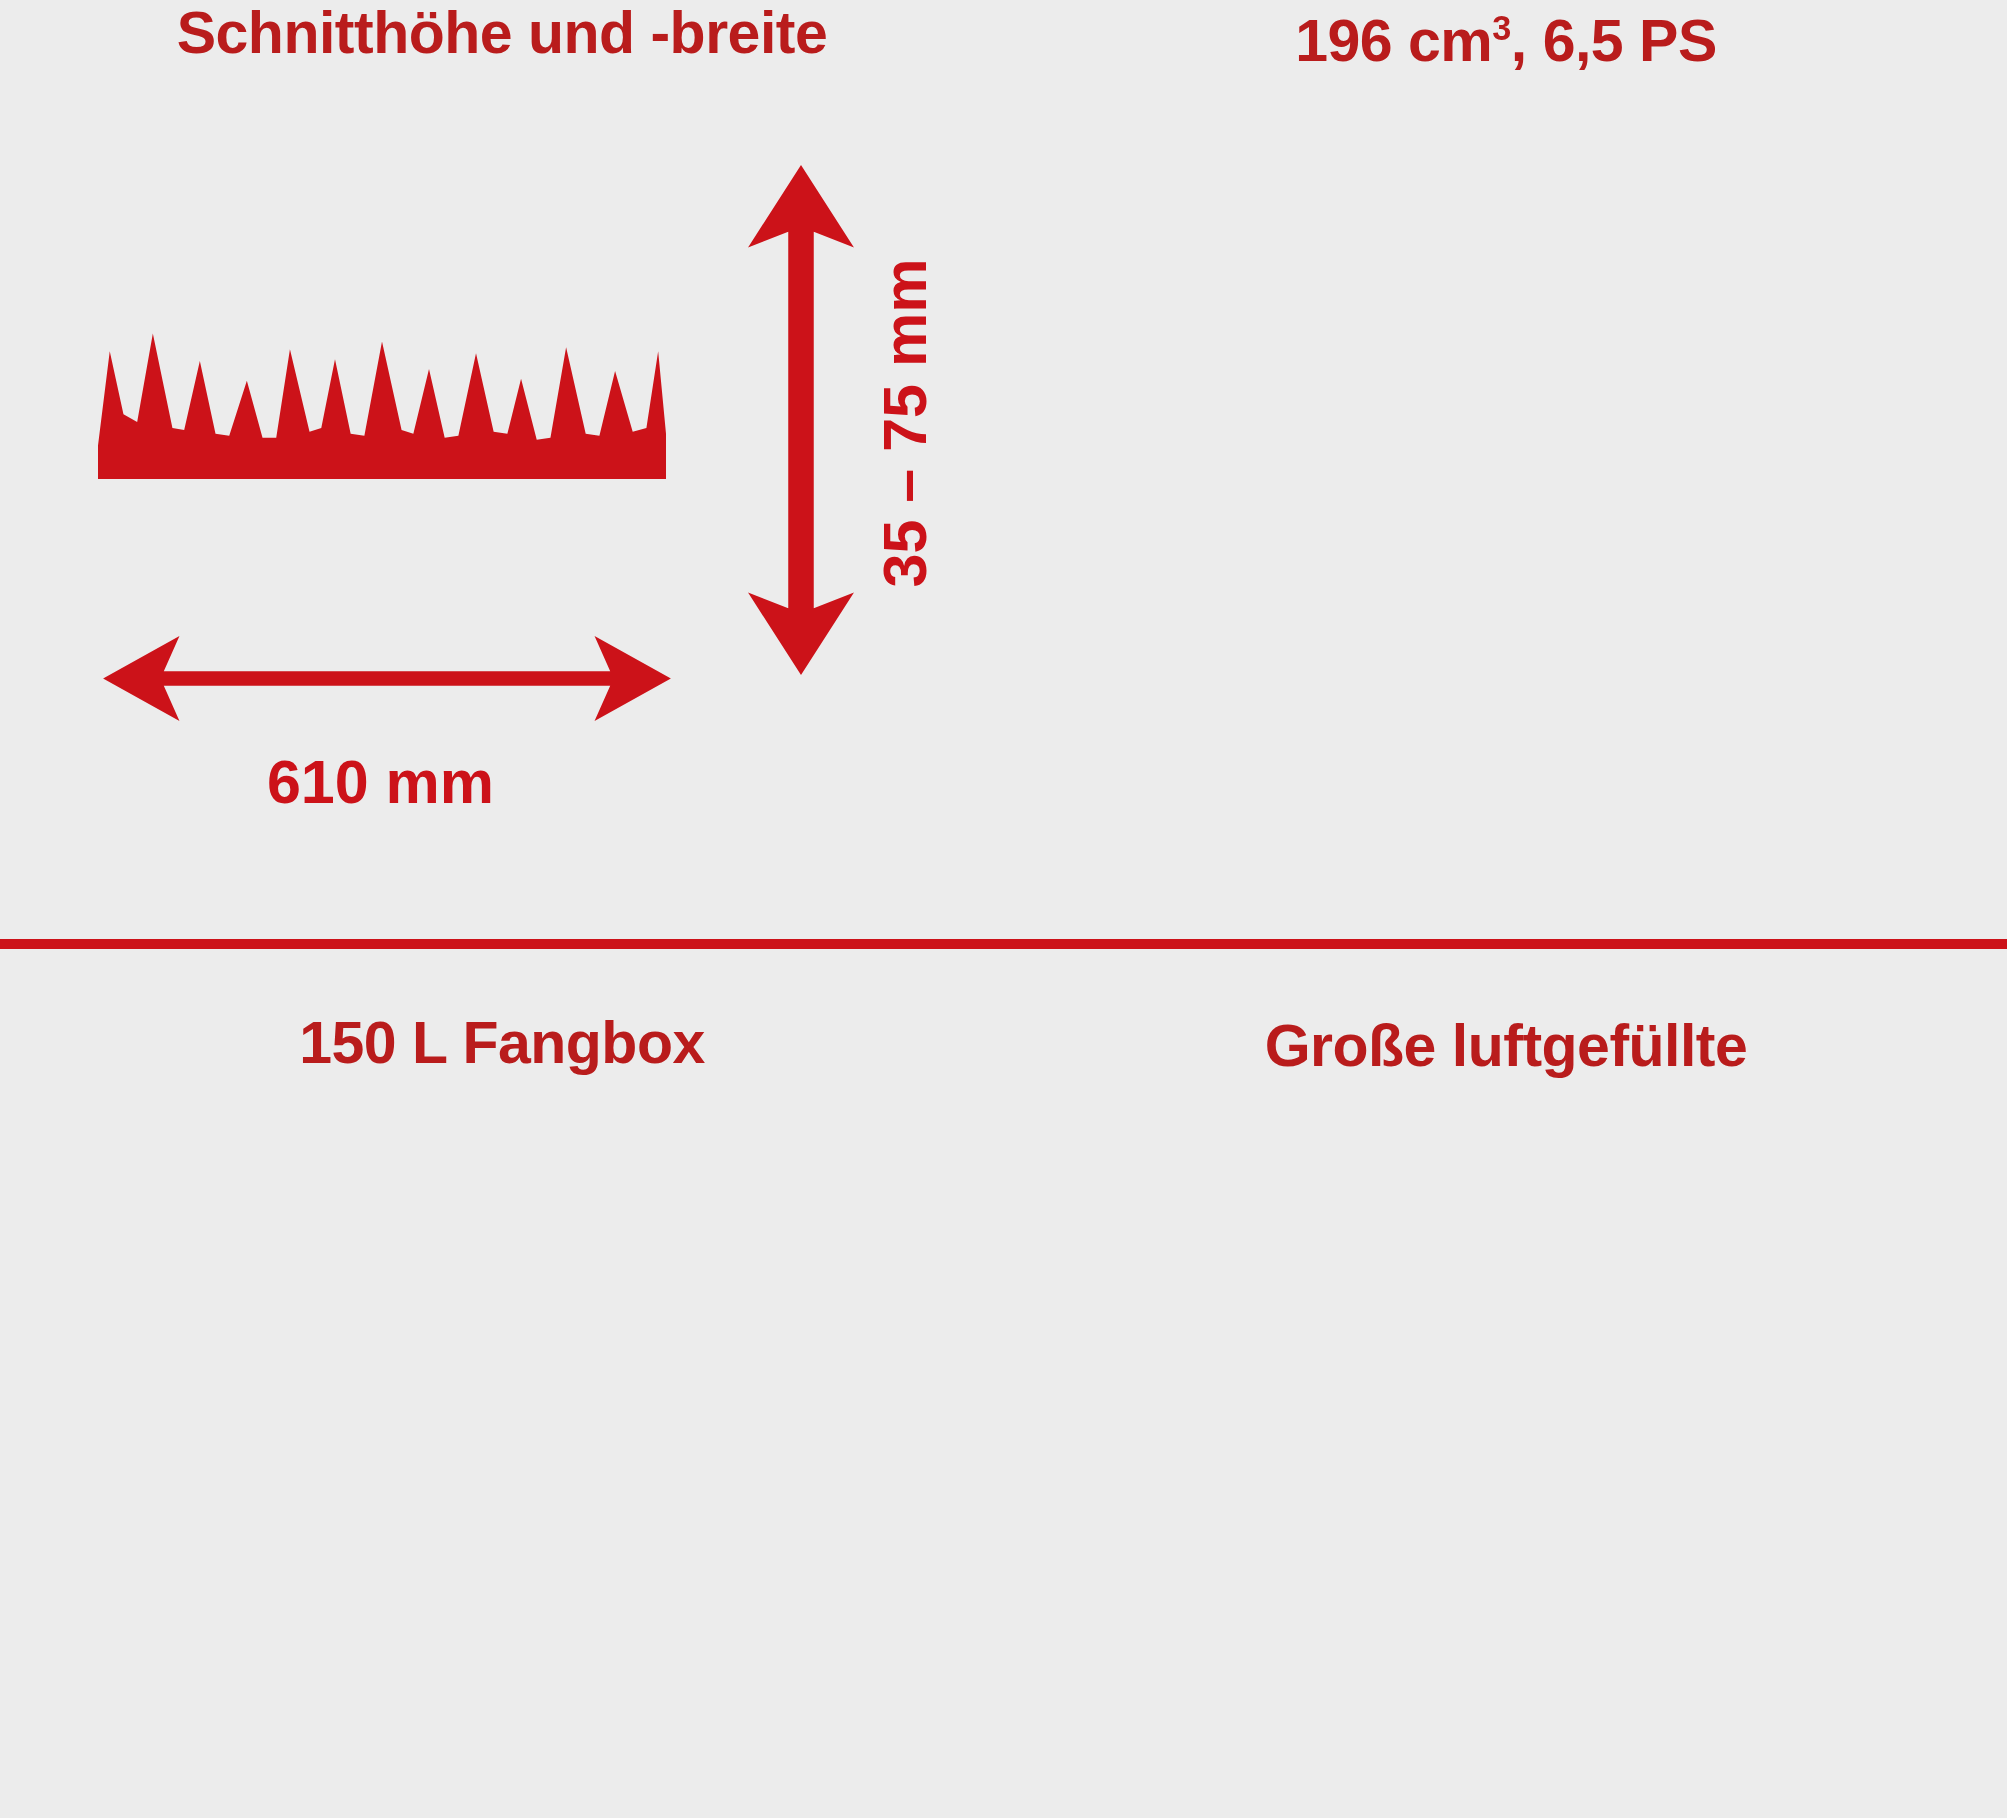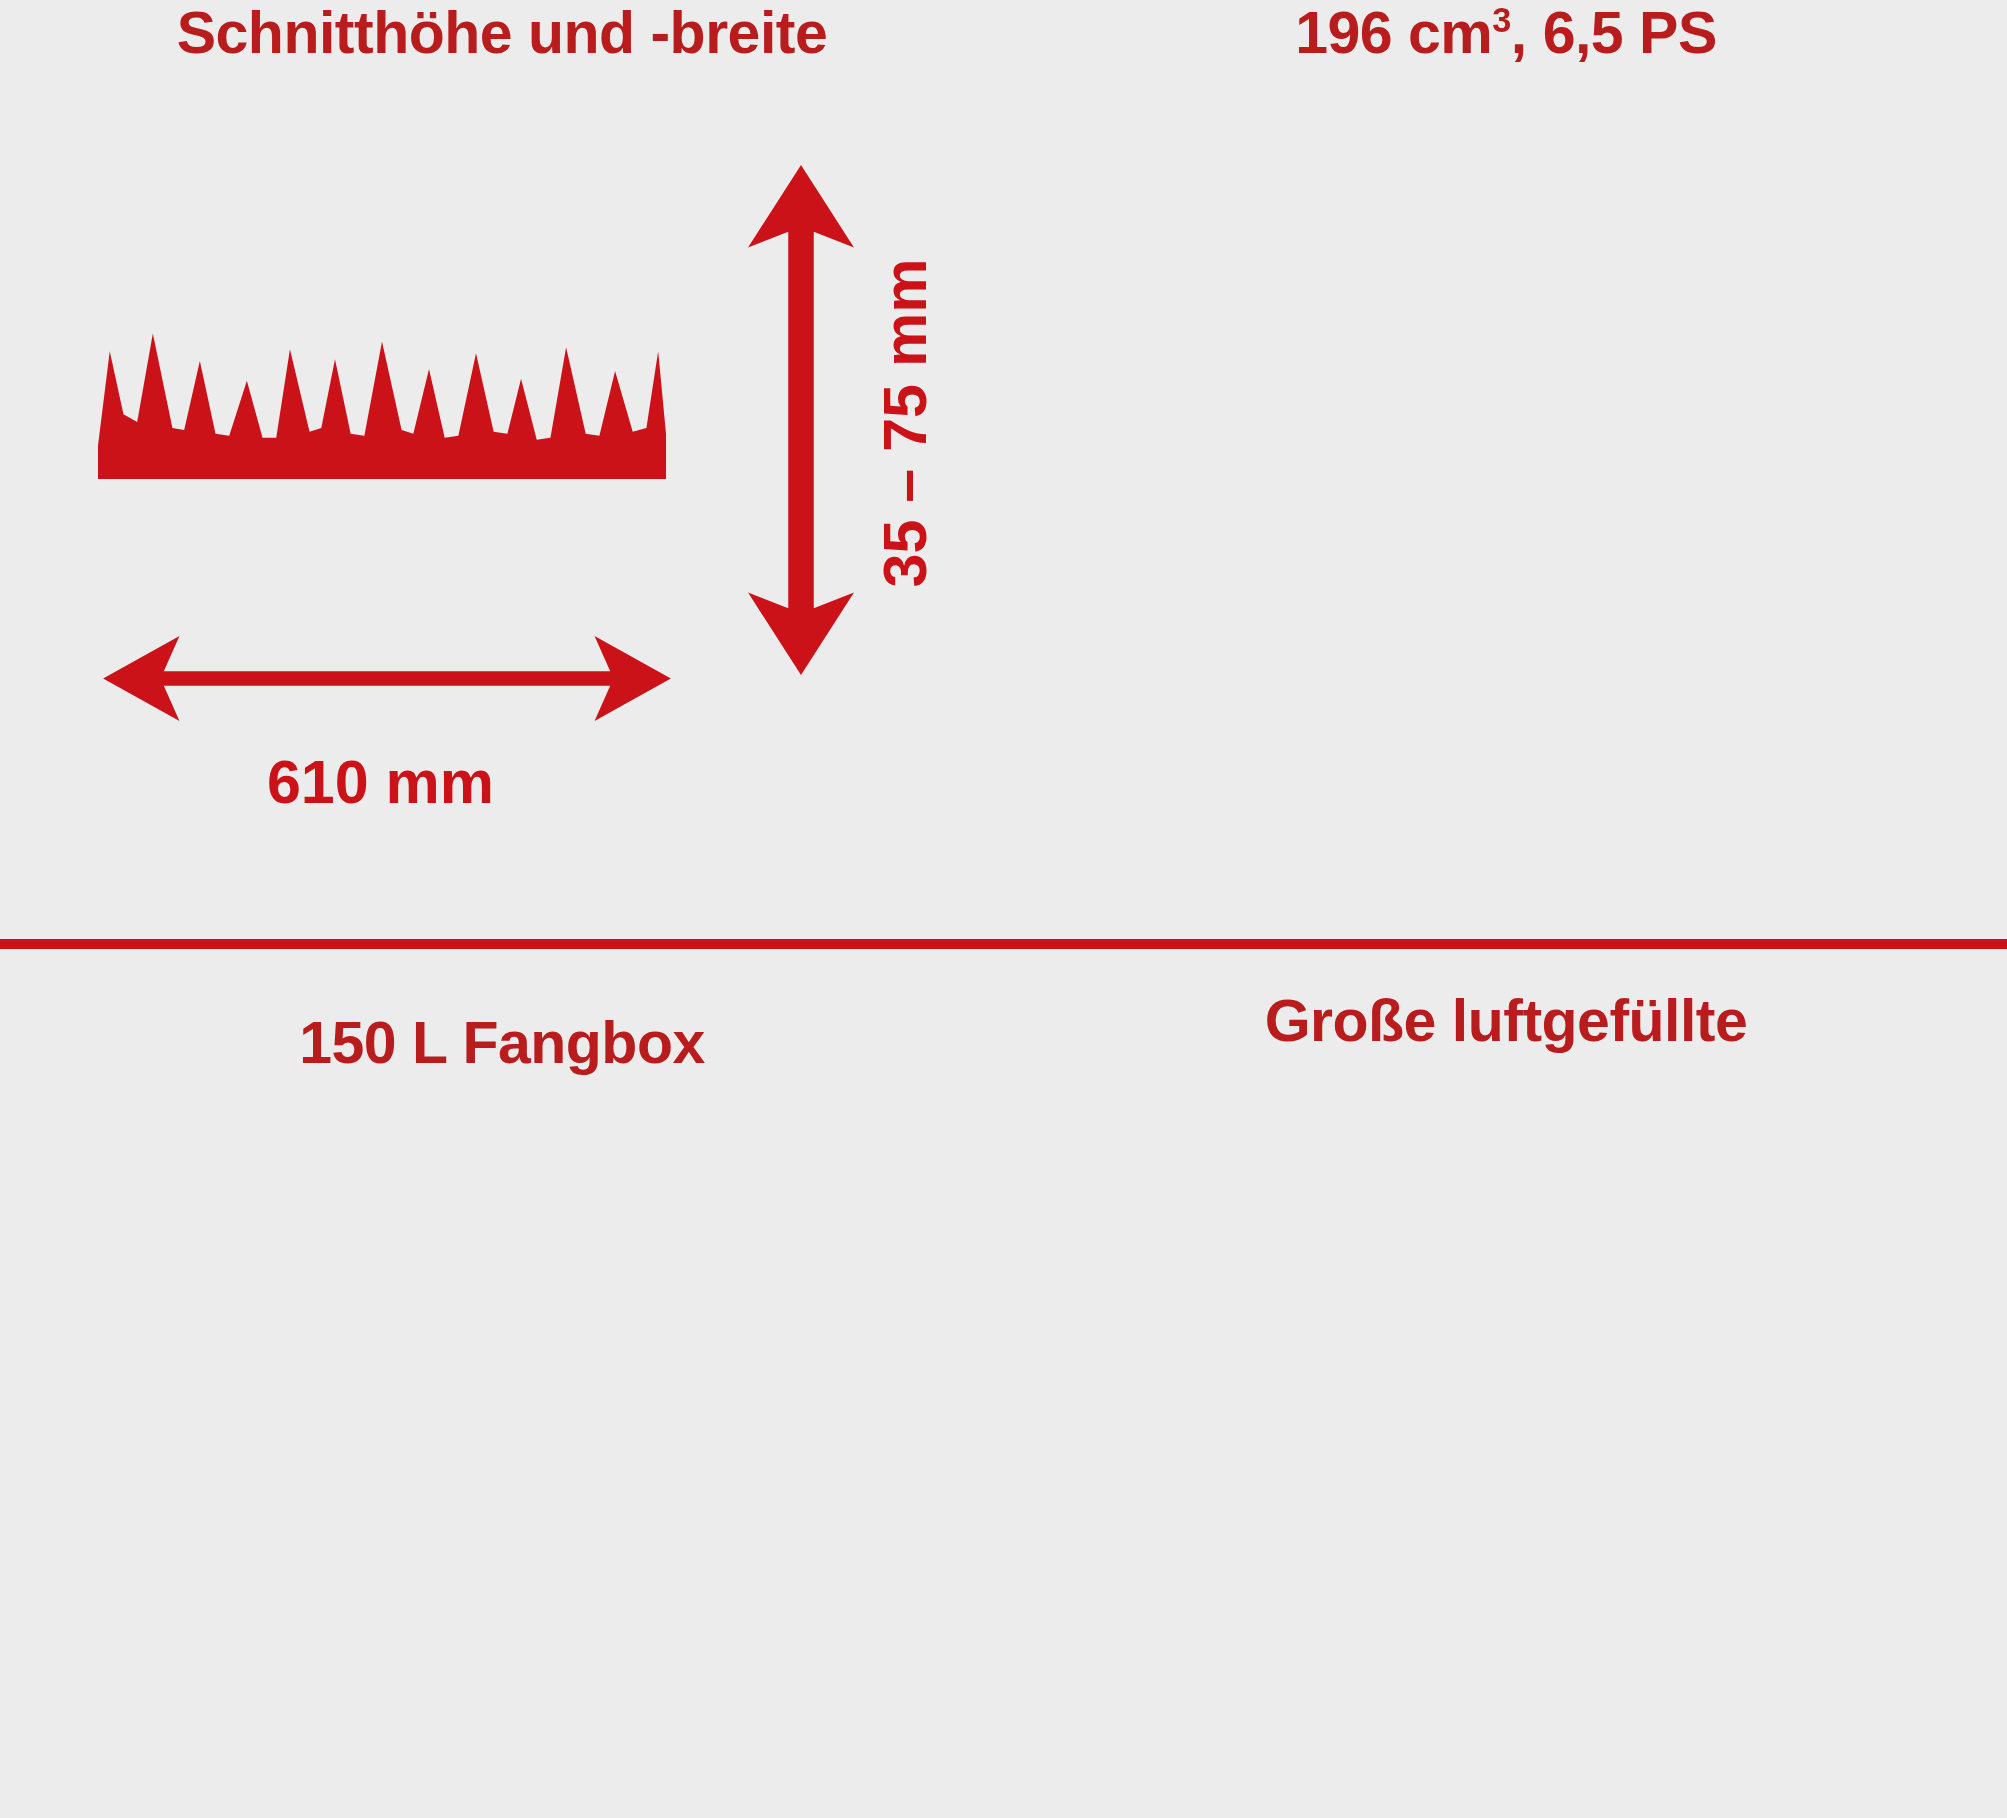--- a/index.html
+++ b/index.html
@@ -19,21 +19,21 @@
     height: 1818px;
     background: #ececec;
   }
 
   
   .quad {
     position: absolute;
     box-sizing: border-box;
   }
   .q-tl { left: 0;     top: 0;    width: 1004px; height: 941px; }
-  .q-tr { left: 1004px; top: 0;   width: 1004px; height: 941px; }
+  .q-tr { left: 1004px; top: 8px;   width: 1004px; height: 941px; }
   .q-bl { left: 0;     top: 941px; width: 1004px; height: 877px; }
   .q-br { left: 1004px; top: 941px; width: 1004px; height: 877px; }
 
   
   .divider {
     position: absolute;
     left: 0;
     top: 939px;
     width: 2007px;
     height: 9.8px;
@@ -48,21 +48,21 @@
     text-align: center;
     color: #b91c1c;
     font-weight: bold;
     font-size: 59px;
     line-height: 1.13;
     letter-spacing: -0.5px;
   }
   .h-tl { top: 0px; }
   .h-tr { top: 0px; }
   .h-bl { top: 69px; }
-  .h-br { top: 47px; }
+  .h-br { top: 72px; }
   .heading sup {
     font-size: 0.58em;
     vertical-align: super;
     line-height: 0;
   }
 
   
   .measure-label {
     position: absolute;
     color: #cc1219;

